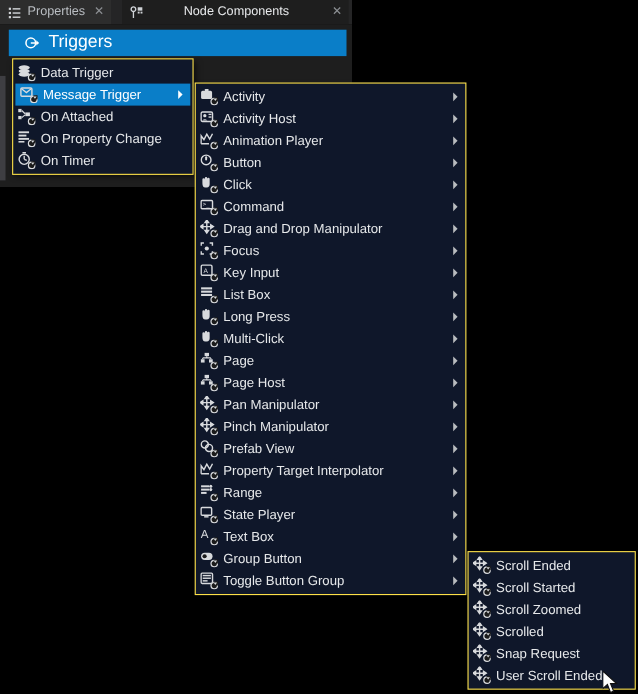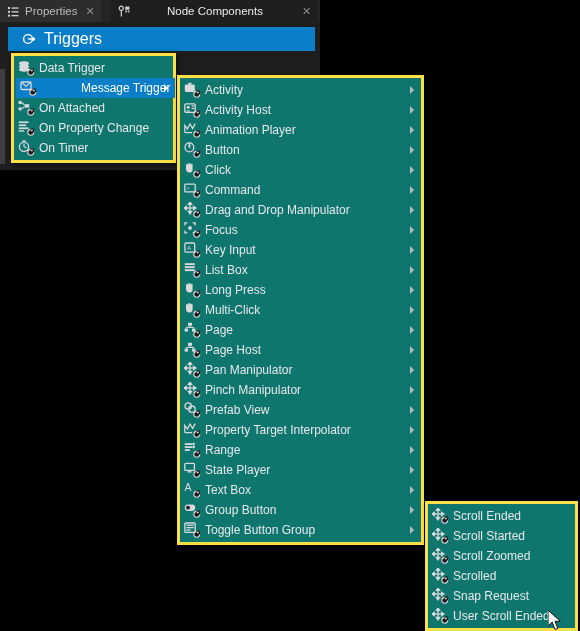--- a/index.html
+++ b/index.html
@@ -46,22 +46,22 @@
     position: absolute; left: 8px; top: 27px; width: 307px; height: 24px;
     background: #0a7ec8;
     display: flex; align-items: center; gap: 8px;
     padding-left: 14px;
     font-size: 16px; color: #ffffff;
   }
 
   
   .menu {
     position: absolute;
-    background: #0f766e;
-    border: 3px solid #fde047;
+    background: #0f172a;
+    border: 1px solid #fde047;
     box-shadow: 2px 2px 5px rgba(0,0,0,0.65);
     padding: 2px 0;
   }
   .mi {
     position: relative;
     height: 20px;
     display: flex; align-items: center;
     font-size: 12px; color: #e6e8ea;
     white-space: nowrap;
     padding-left: 3px;
@@ -74,21 +74,21 @@
     border-left: 4px solid #b9bcbf;
     border-top: 4px solid transparent;
     border-bottom: 4px solid transparent;
   }
   .mi.sel { background: #0a7ec8; color: #ffffff; }
   .mi.sel .arrow { border-left-color: #ffffff; }
 
   
   #menu1 { left: 11px; top: 53px; width: 165px; }
   #menu1 .mi { height: 20px; }
-  #menu1 .mi.sel { margin: 0 2px; width: 159px; gap: 40px; }
+  #menu1 .mi.sel { margin: 0 2px; width: 159px; }
 
   
   #menu2 { left: 177px; top: 75px; width: 247px; }
   #menu2 .mi { height: 20px; }
   #menu2 .mi.sel { margin: 0 2px; width: 241px; }
 
   
   #menu3 { left: 425px; top: 501px; width: 153px; }
   #menu3 .mi { height: 20px; }
   #menu3 .mi.sel { margin: 0 2px; width: 147px; }

